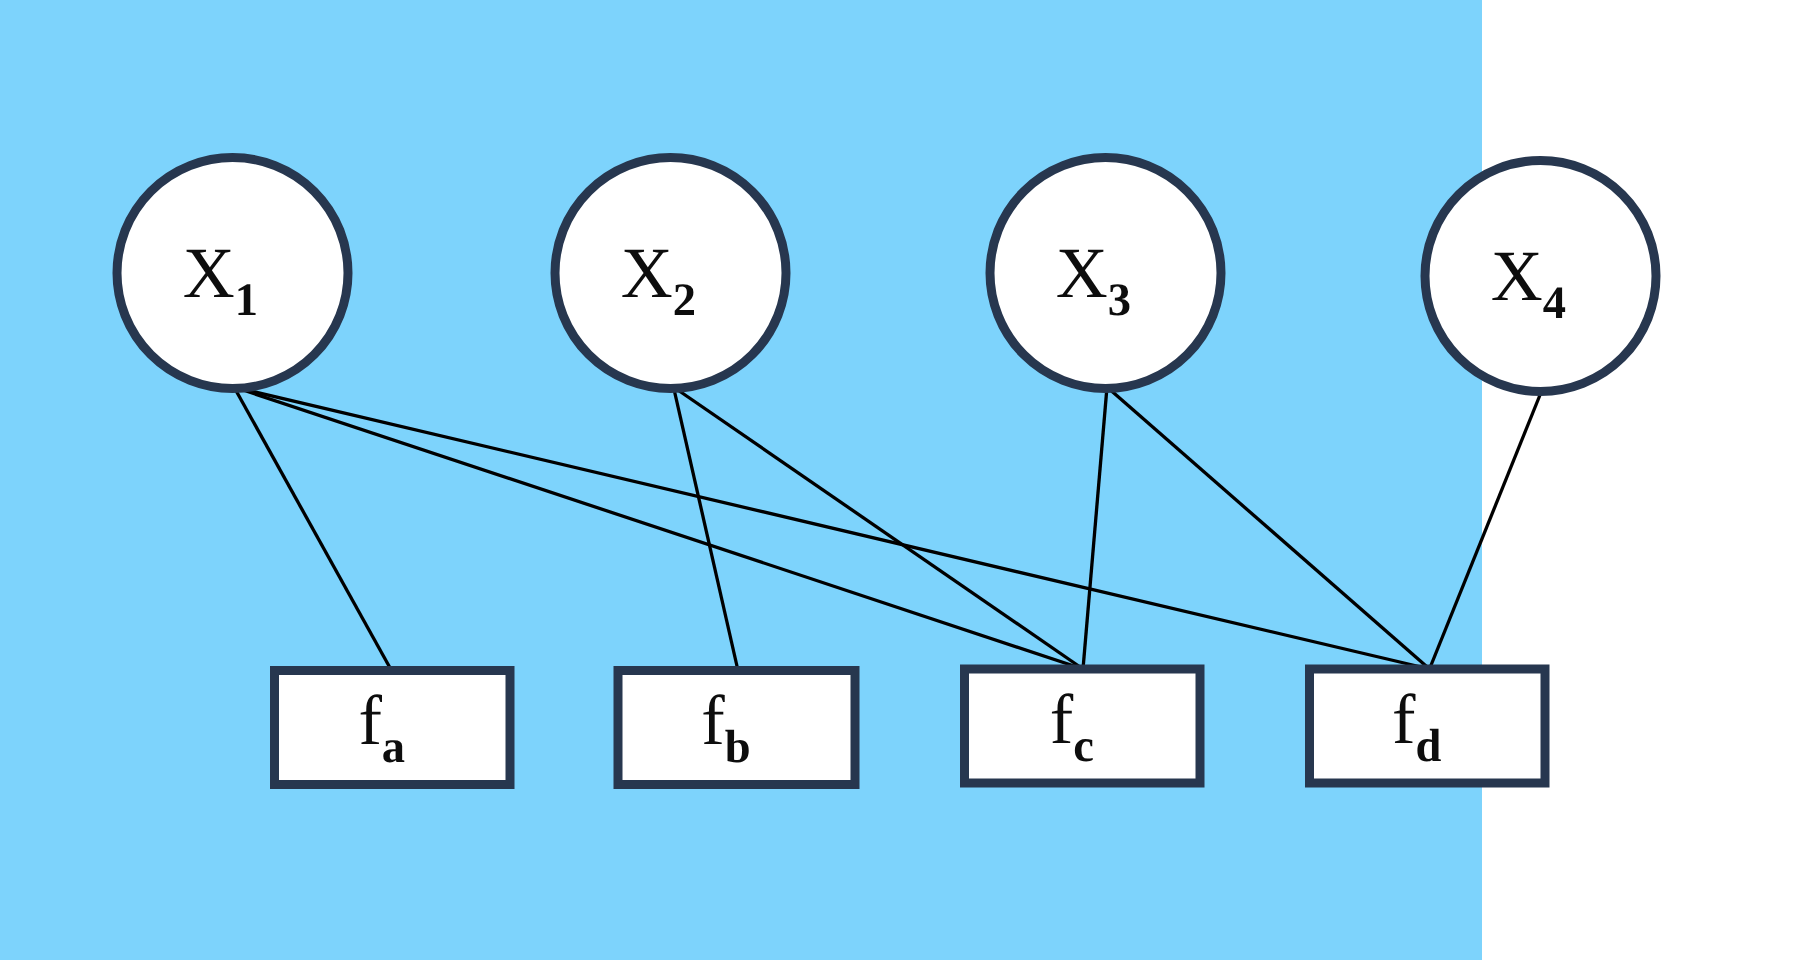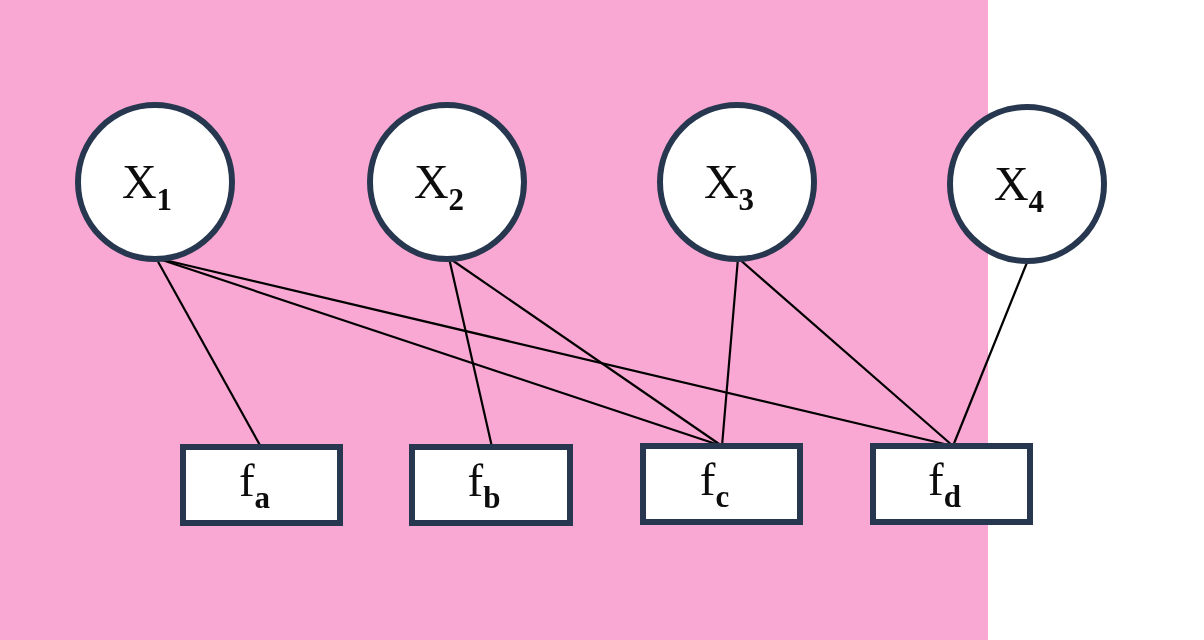--- a/index.html
+++ b/index.html
@@ -10,21 +10,21 @@
   body {
     width: 1204px;
     height: 640px;
     font-family: "Liberation Serif", serif;
     overflow: hidden;
   }
   #canvas-wrap {
     position: relative;
     width: 988px;
     height: 640px;
-    background: #f9a8d4;
+    background: #7dd3fc;
   }
   svg#graph {
     position: absolute;
     left: 0;
     top: 0;
     width: 1204px;
     height: 640px;
     display: block;
   }
   .node-circle {

